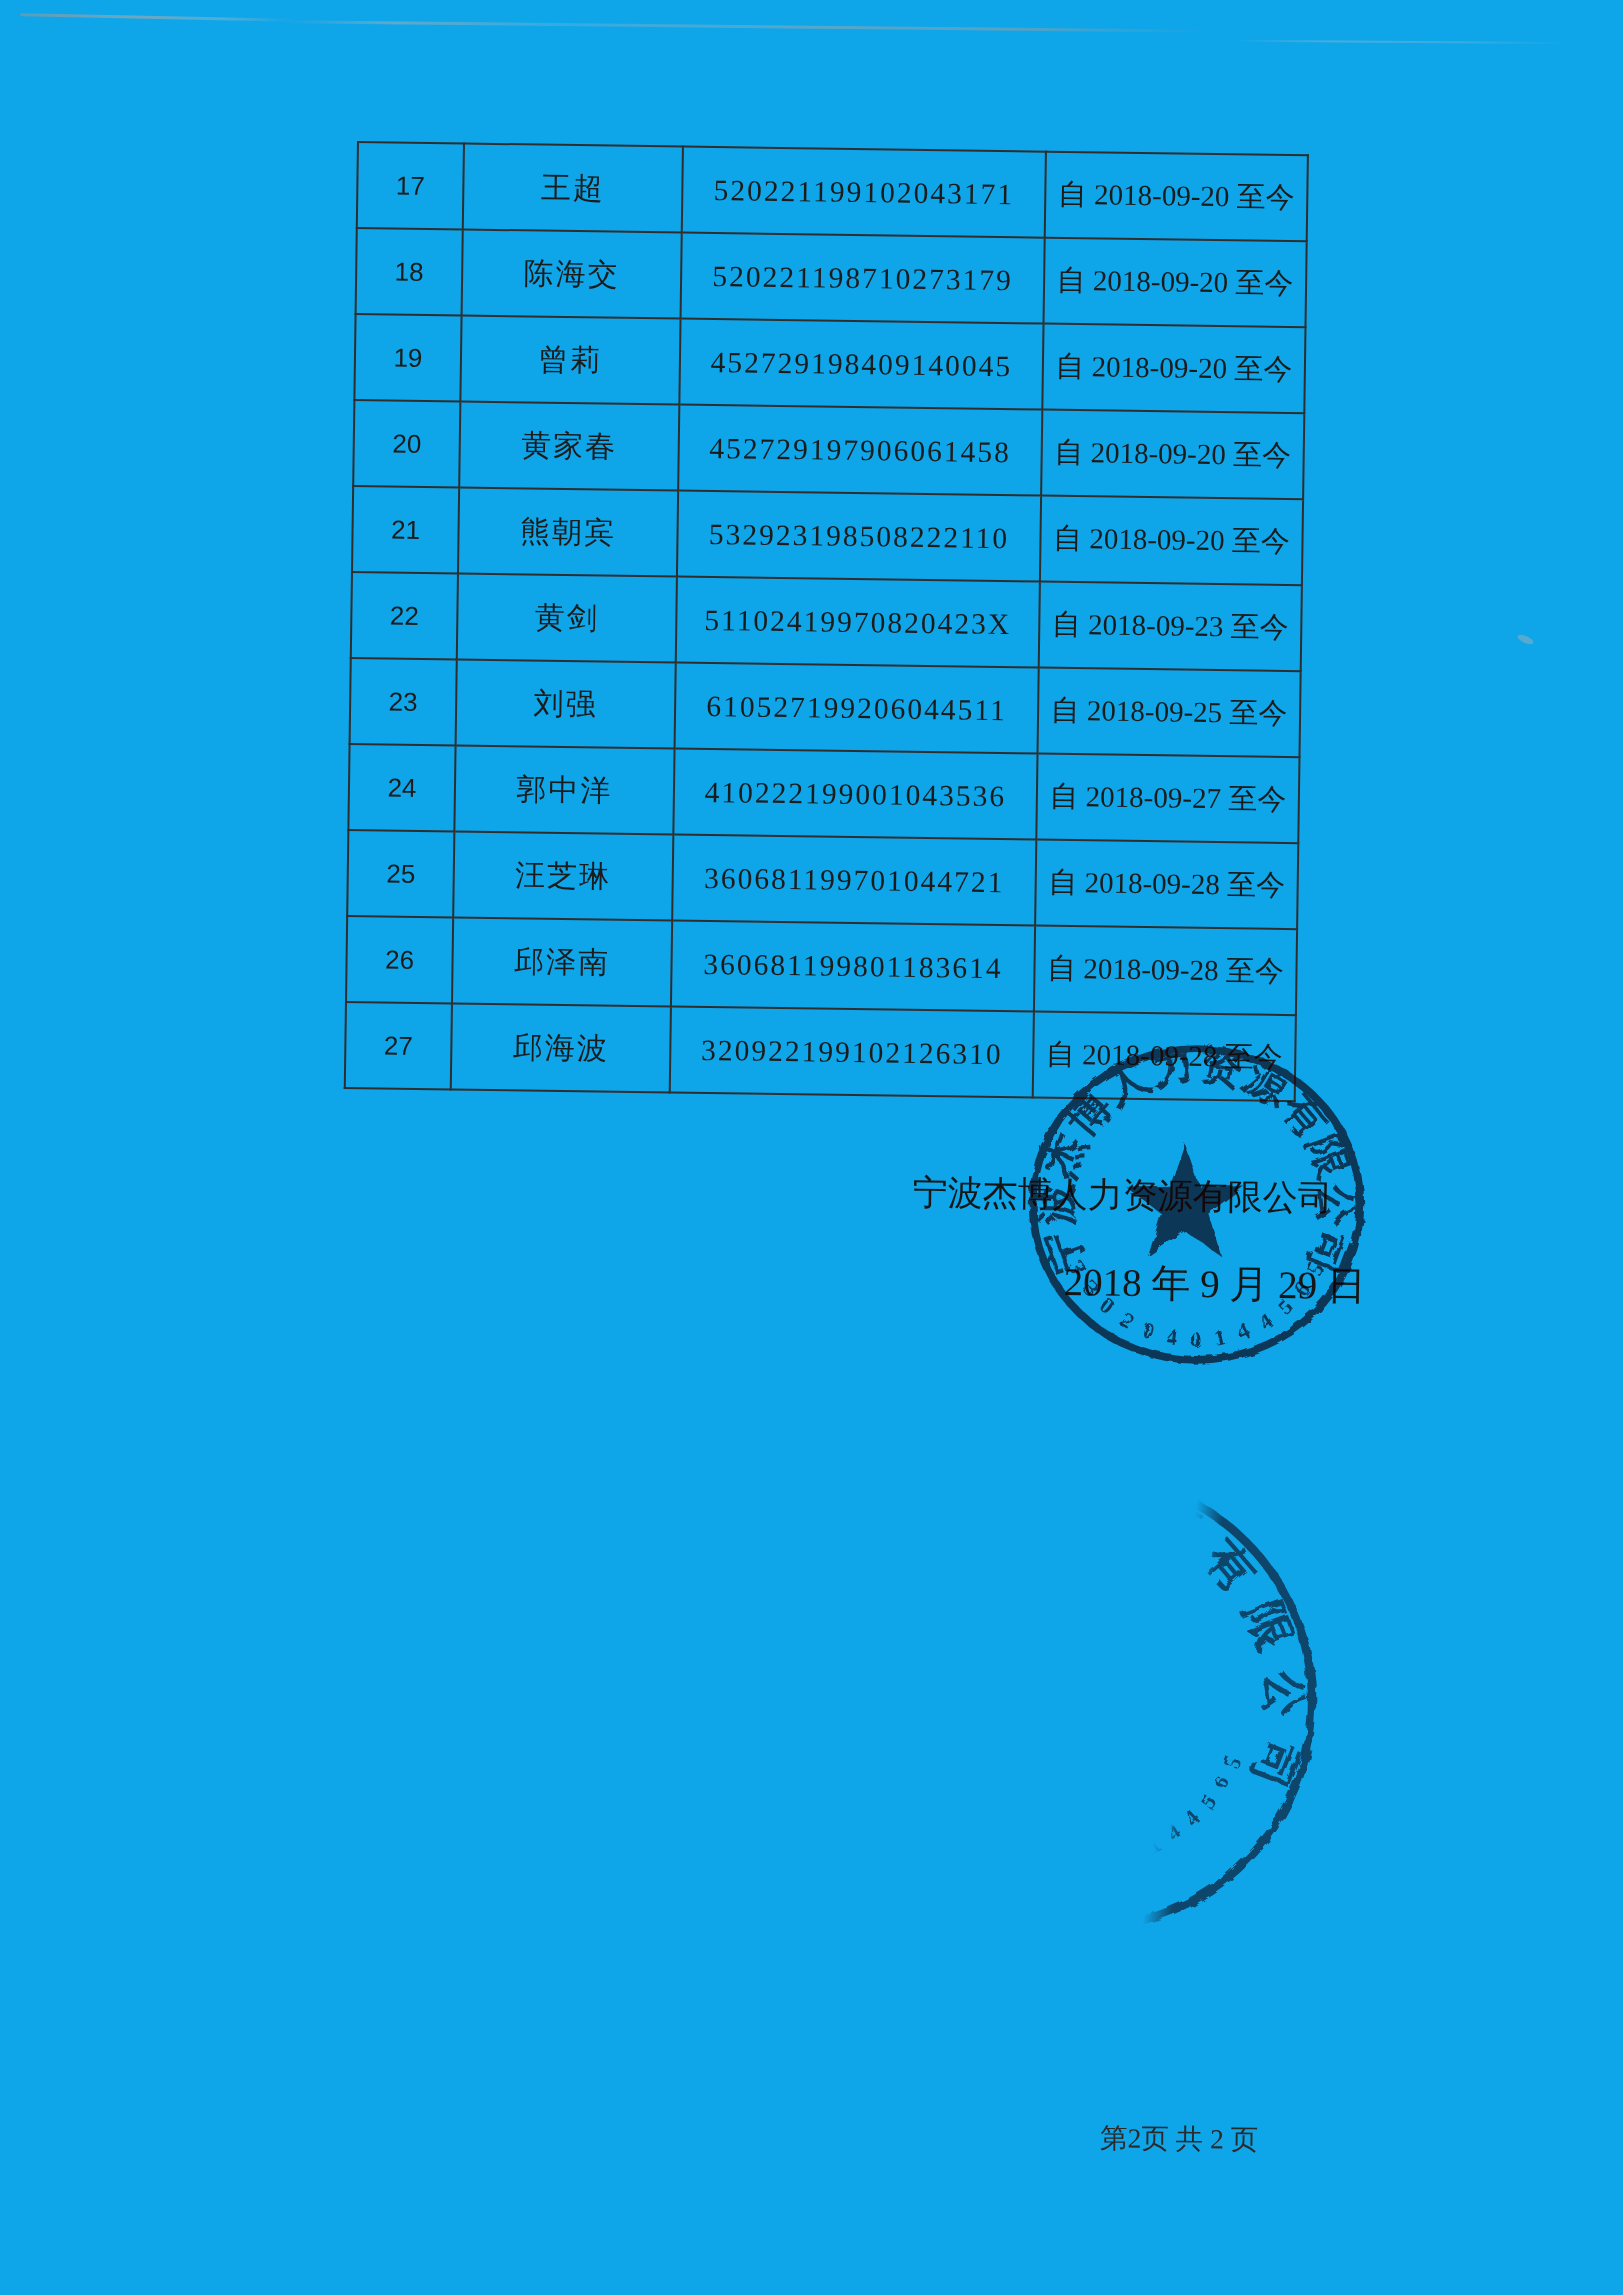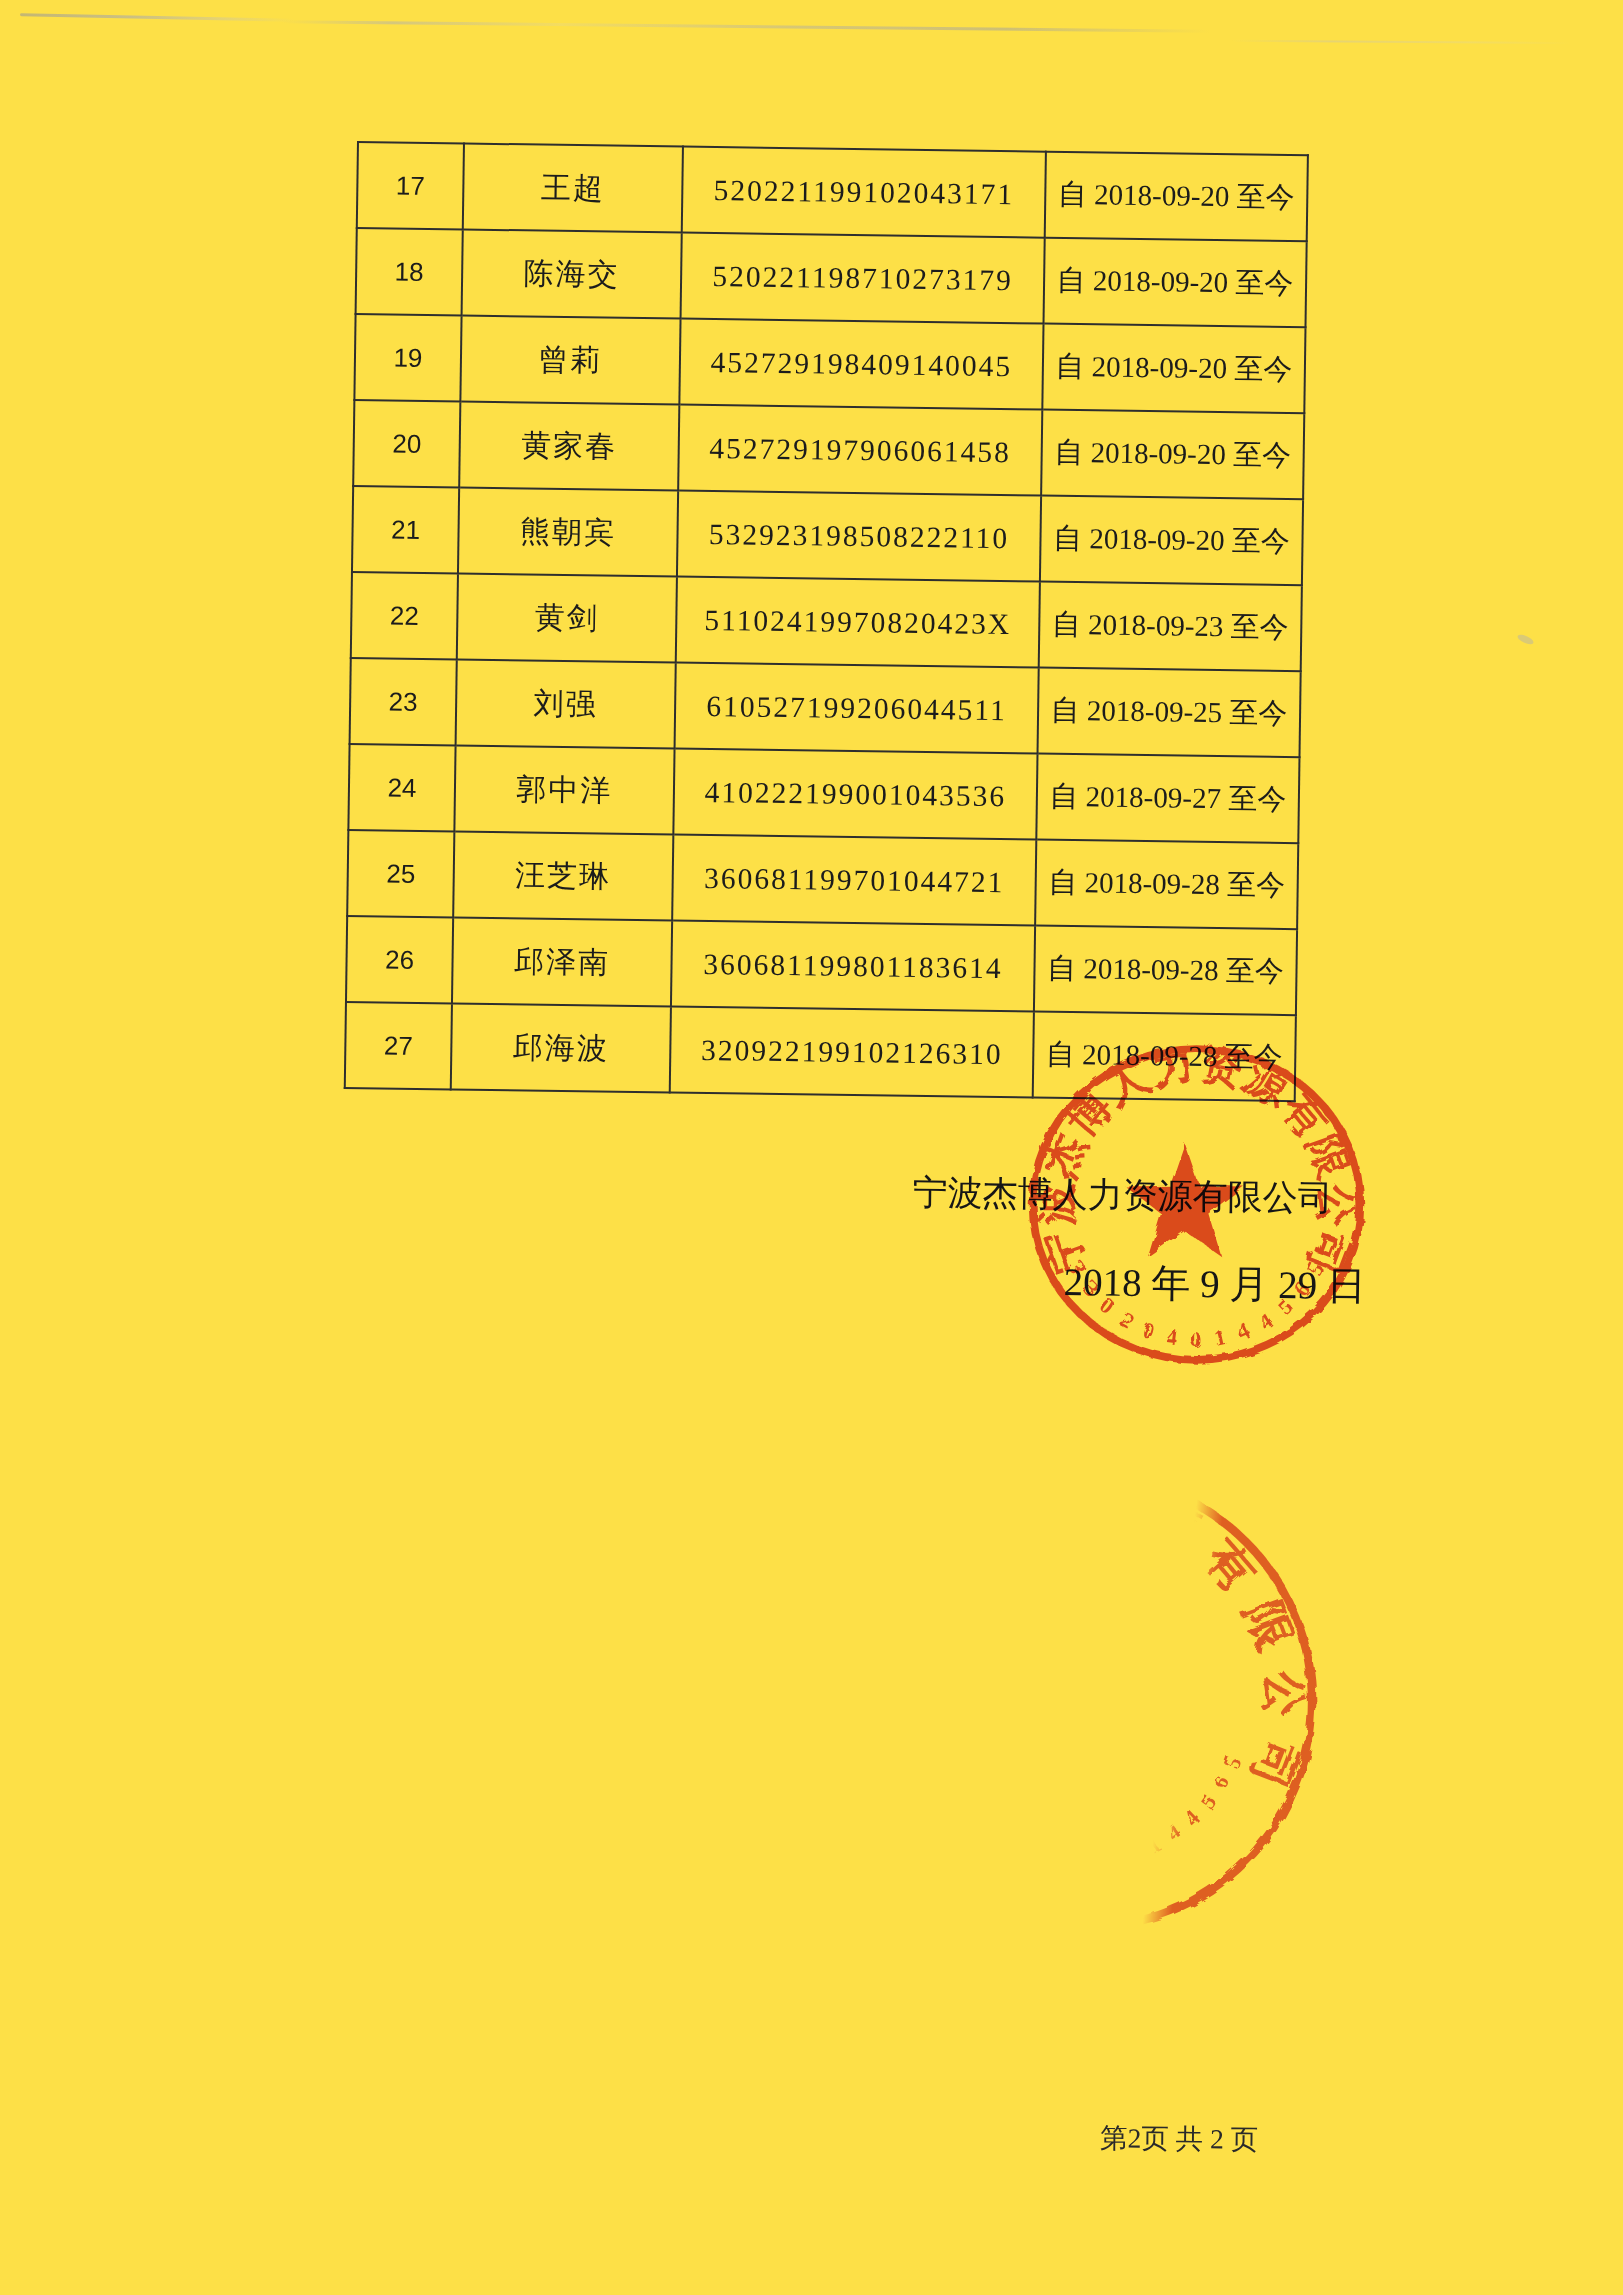--- a/index.html
+++ b/index.html
@@ -3,21 +3,21 @@
 <meta charset="utf-8">
 <style>
   html,body { margin:0; padding:0; }
   body {
     width:1623px; height:2295px;
     background:#ffffff;
     font-family:"Liberation Serif","DejaVu Serif",serif;
     color:#1d1d1d;
     overflow:hidden;
   }
-  .page { position:relative; width:1623px; height:2295px; background:#fde047; }
+  .page { position:relative; width:1623px; height:2295px; background:#0ea5e9; }
 
   
   .streak1 {
     position:absolute; left:19.6px; top:15.7px; width:275px; height:3.3px;
     background:linear-gradient(90deg, rgba(150,150,150,.55), rgba(170,170,170,.6) 40%, rgba(190,190,190,.35) 75%, rgba(200,200,200,0));
     transform:rotate(1.2deg); border-radius:2px;
   }
   .streak2 {
     position:absolute; left:281px; top:25px; width:929px; height:2.6px;
     background:linear-gradient(90deg, rgba(185,185,185,0), rgba(175,175,175,.5) 12%, rgba(205,205,205,.18) 30%, rgba(170,170,170,.45) 55%, rgba(160,160,160,.5) 78%, rgba(200,200,200,0));

